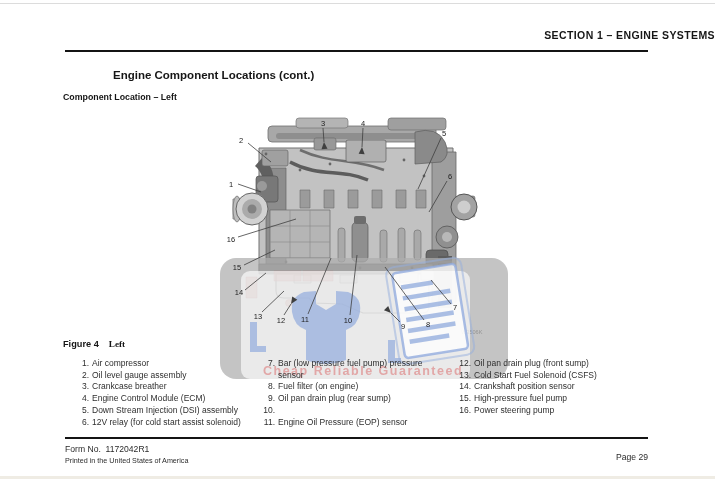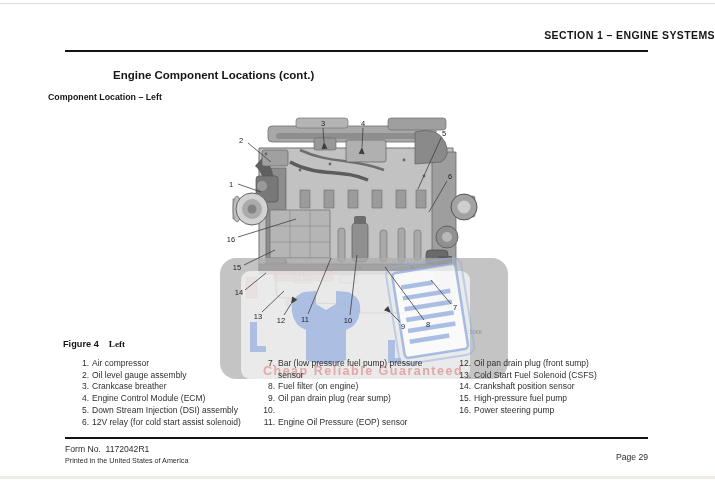--- a/index.html
+++ b/index.html
@@ -7,21 +7,21 @@
     position:relative;width:715px;height:480px;background:#ffffff;overflow:hidden;
     font-family:"Liberation Sans","DejaVu Sans",sans-serif;color:#1a1a1a;
   }
   .hairline{position:absolute;left:0;width:715px;height:1px;background:#dcdcdc;}
   .section-title{
     position:absolute;top:29px;left:0;width:715px;text-align:right;
     font-size:10.5px;font-weight:bold;letter-spacing:.4px;color:#161616;
   }
   .rule{position:absolute;left:65px;width:583px;height:1.5px;background:#141414;}
   .h1{position:absolute;left:65px;top:69px;font-size:11.5px;font-weight:bold;color:#161616;margin-left:48px;}
-  .h2{position:absolute;left:48px;top:92px;font-size:8.8px;font-weight:bold;color:#161616;}
+  .h2{position:absolute;left:63px;top:92px;font-size:8.8px;font-weight:bold;color:#161616;}
   .figure-caption{position:absolute;left:63px;top:339px;font-size:9.2px;font-weight:bold;color:#161616;}
   .figure-caption .side{margin-left:10px;font-family:Liberation Serif, serif;}
   svg.diagram{position:absolute;left:210px;top:110px;}
   .cols{position:absolute;top:358px;left:0;width:715px;font-size:8.5px;color:#2e2e2e;}
   .col{position:absolute;top:0;}
   .col.c0{left:70px;width:205px;}
   .col.c1{left:256px;width:188px;}
   .col.c2{left:452px;width:200px;}
   .li{display:flex;line-height:11.7px;}
   .li .num{flex:none;width:19px;text-align:right;padding-right:3px;}

